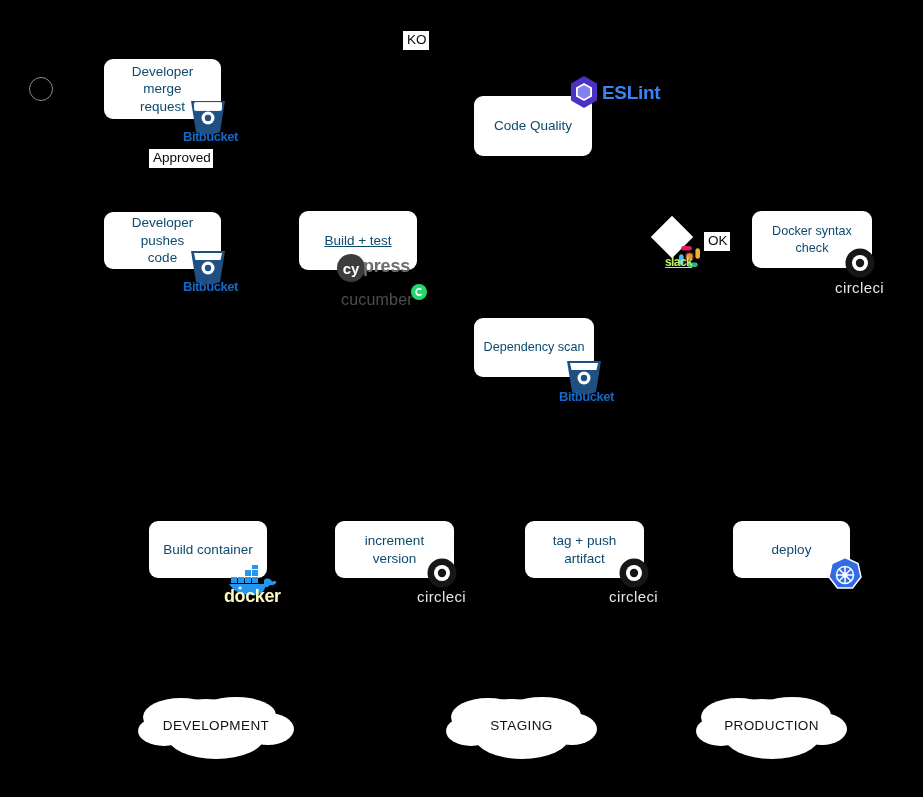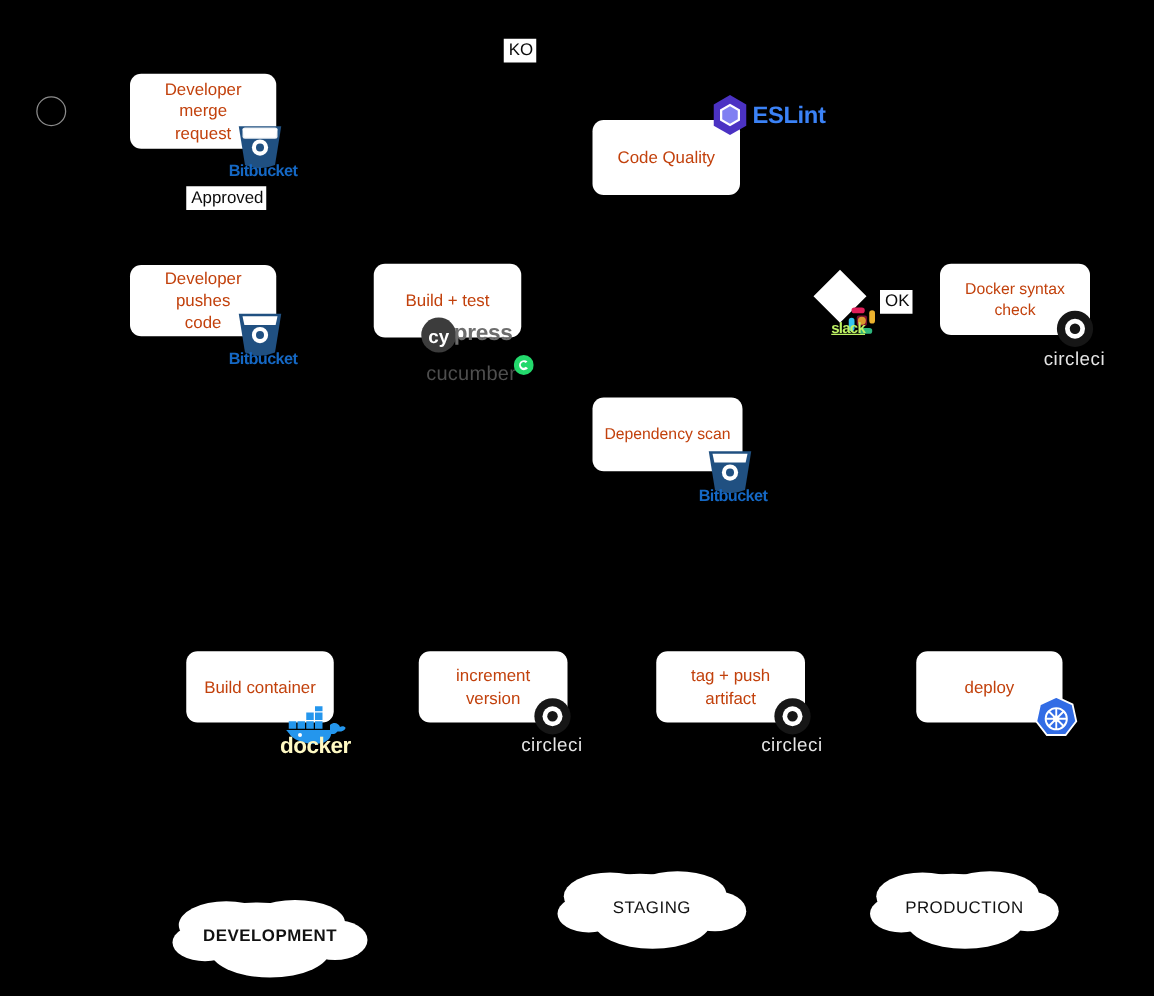--- a/index.html
+++ b/index.html
@@ -18,21 +18,21 @@
   
   .node {
     position: absolute;
     background: #ffffff;
     border-radius: 9px;
     box-sizing: border-box;
     display: flex;
     align-items: center;
     justify-content: center;
     text-align: center;
-    color: #c2410c;
+    color: #0c4a6e;
     font-size: 13.5px;
     line-height: 1.3;
     padding: 4px 8px;
   }
   .node-label {
     display: block;
     width: 100%;
     white-space: pre-line;
   }
   
@@ -170,21 +170,21 @@
   <div class="logo" style="left:188px; top:248px;">
     <svg width="40" height="38" viewBox="0 0 40 38" aria-hidden="true">
       <path d="M3 3 L37 3 L32 34 Q20 39 8 34 Z" fill="#205081"></path>
       <path d="M6 5 L34 5 L32.5 12 L7.5 12 Z" fill="#ffffff"></path>
       <circle cx="20" cy="20" r="6.5" fill="#ffffff"></circle>
       <circle cx="20" cy="20" r="3.2" fill="#205081"></circle>
     </svg>
   </div>
   <div class="logo-text bitbucket-text" style="left:183px; top:280px;">Bitbucket</div>
 
-  <div class="node" style="left:299px; top:211px; width:118px; height:59px;">
+  <div class="node" style="left:299px; top:211px; width:118px; height:59px;text-decoration:underline;">
     <span class="node-label">Build + test</span>
   </div>
 
   <div class="logo" style="left:336px; top:253px;">
     <svg width="30" height="30" viewBox="0 0 30 30" aria-hidden="true">
       <circle cx="15" cy="15" r="14" fill="#3c3c3c"></circle>
       <text x="15" y="21" font-family="Liberation Sans, sans-serif" font-size="15" font-weight="bold" fill="#ffffff" text-anchor="middle">cy</text>
     </svg>
   </div>
   <div class="logo-text cypress-text-dark" style="left:363px; top:257px;">press</div>
@@ -299,21 +299,21 @@
         <circle cx="19" cy="19" r="8.5"></circle>
         <circle cx="19" cy="19" r="2.6" fill="#ffffff" stroke="none"></circle>
         <line x1="19" y1="10.5" x2="19" y2="27.5"></line>
         <line x1="10.5" y1="19" x2="27.5" y2="19"></line>
         <line x1="13" y1="13" x2="25" y2="25"></line>
         <line x1="25" y1="13" x2="13" y2="25"></line>
       </g>
     </svg>
   </div>
 
-  <div class="cloud" style="left:136px; top:714px;font-weight:bold;">
+  <div class="cloud" style="left:136px; top:691px;">
     <svg width="160" height="72" viewBox="0 0 160 72" aria-hidden="true">
       <g fill="#ffffff">
         <ellipse cx="45" cy="26" rx="38" ry="19"></ellipse>
         <ellipse cx="100" cy="24" rx="40" ry="18"></ellipse>
         <ellipse cx="28" cy="40" rx="26" ry="15"></ellipse>
         <ellipse cx="80" cy="46" rx="48" ry="22"></ellipse>
         <ellipse cx="132" cy="38" rx="26" ry="16"></ellipse>
         <ellipse cx="70" cy="30" rx="50" ry="22"></ellipse>
       </g>
     </svg>

